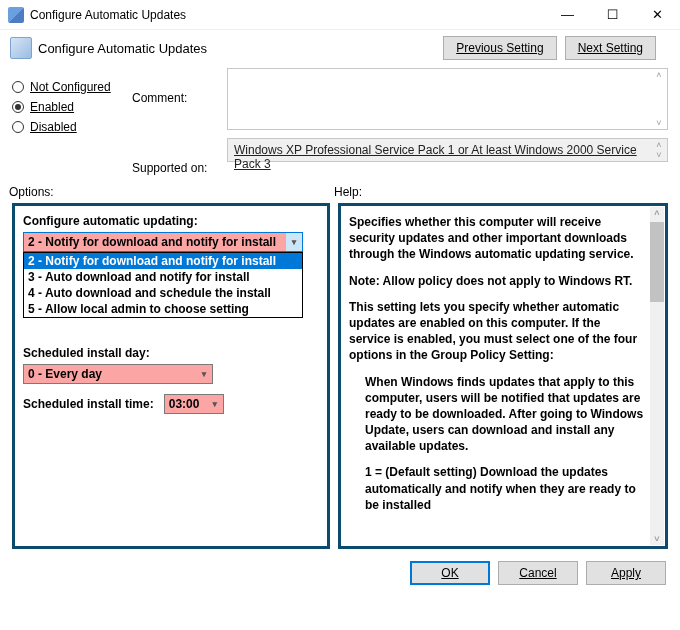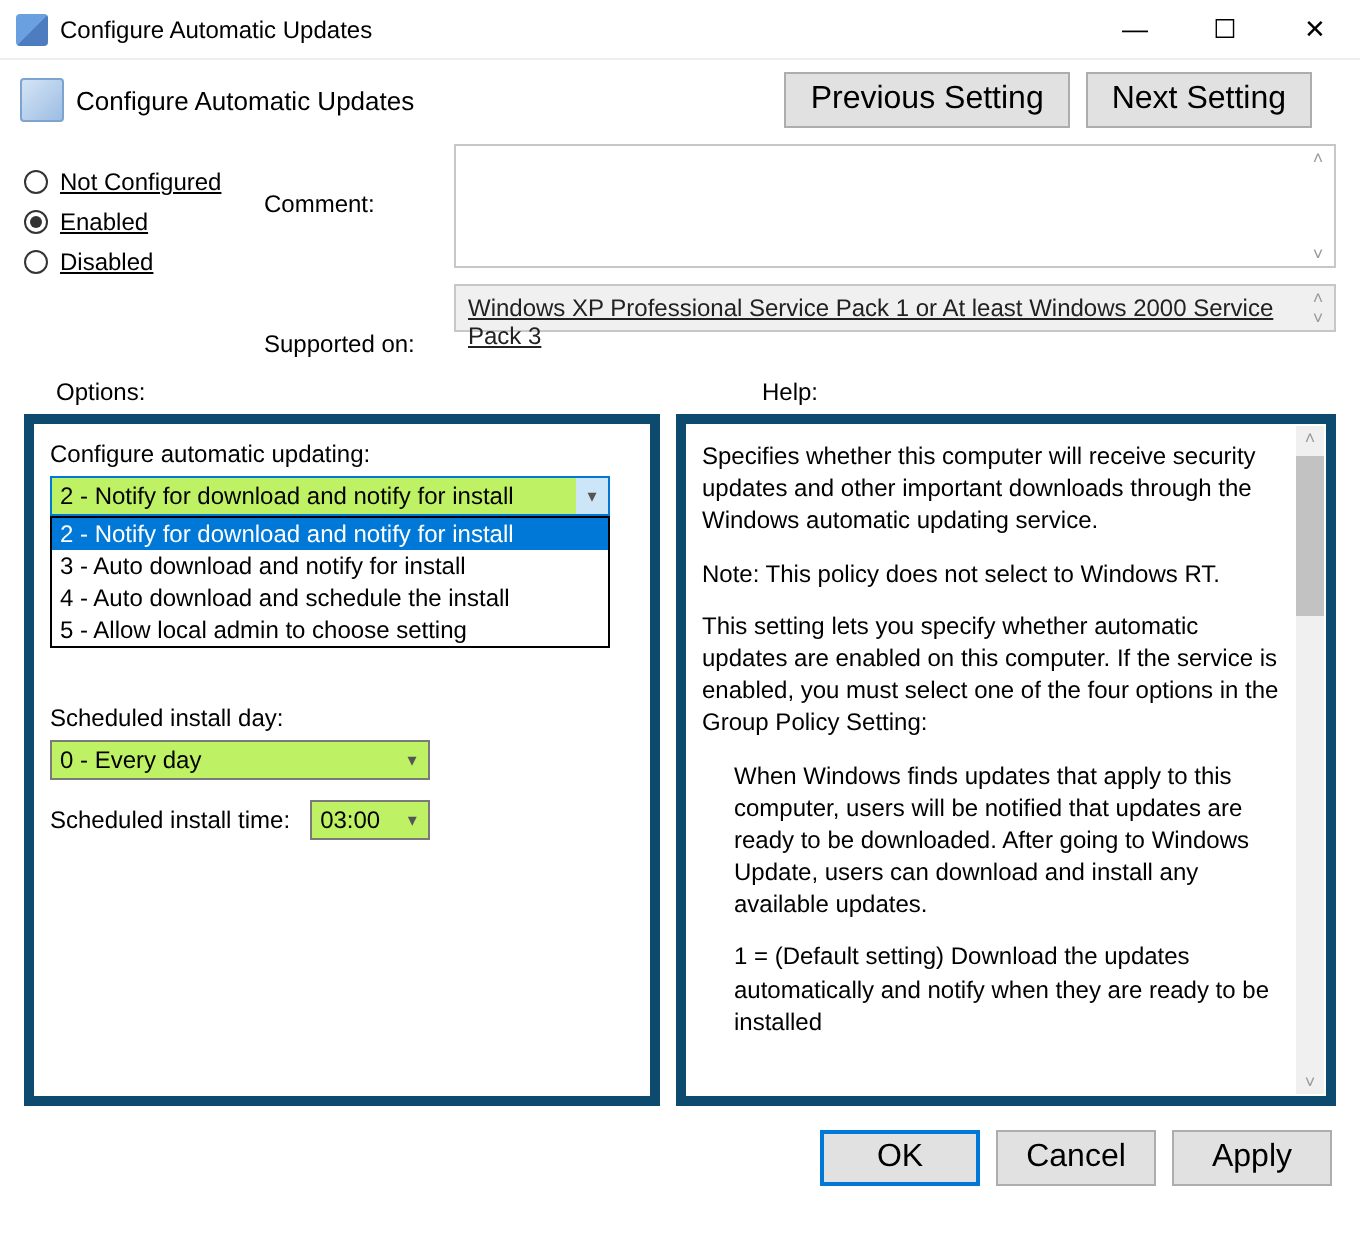--- a/index.html
+++ b/index.html
@@ -40,22 +40,22 @@
   .header .icon {
     width:22px; height:22px; margin-right:6px;
     background: linear-gradient(135deg,#d5e4f5,#9cbde3);
     border:1px solid #7da3cf; border-radius:2px;
     position:relative;
   }
   .header .title { font-size:13px; }
   .navbtns { margin-left:auto; display:flex; gap:8px; padding-right:14px; }
   .btn {
     border:1px solid #adadad; background:#e1e1e1;
-    padding:4px 12px; font-size:16px; font-family:inherit;
-    min-width:80px; text-align:center;
+    padding:4px 12px; font-size:12px; font-family:inherit;
+    min-width:80px; text-align:center;text-decoration:underline;
   }
   .btn.primary { border:2px solid #0078d7; padding:3px 11px; }
 
   .upper {
     display:flex; padding:6px 12px 4px 12px; gap:10px;
   }
   .radiocol { width:110px; padding-top:6px; }
   .radio-row { display:flex; align-items:center; margin:6px 0; gap:6px;text-decoration:underline; }
   .radio {
     width:12px; height:12px; border:1px solid #333; border-radius:50%;
@@ -76,40 +76,41 @@
   .supported {
     border:1px solid #c7c7c7; background:#f0f0f0; height:24px; position:relative;
     padding:4px 16px 2px 6px; font-size:12px; color:#222;text-decoration:underline;
   }
   .vscroll {
     position:absolute; right:1px; top:1px; bottom:1px; width:14px;
     display:flex; flex-direction:column; justify-content:space-between;
     color:#9a9a9a; font-size:9px; text-align:center;
   }
 
-  .midlabels { display:flex; padding:6px 12px 4px 28px;gap:28px; }
+  .midlabels { display:flex; padding:6px 12px 4px 9px; }
   .midlabels .left { width:325px; }
   .midlabels .right { }
 
   .lower { display:flex; padding:0 12px 6px 12px; gap:8px; height:352px; }
   .panel {
-    border:5px solid #0c4a6e; background:#fff; padding:8px;
+    border:3px solid #0c4a6e; background:#fff; padding:8px;
     position:relative;
+    font-weight:bold;
   }
   .panel.left { width:318px; }
   .panel.right { flex:1; overflow:hidden; line-height:1.35; }
   .panel.right .inner { padding-right:12px; }
   .panel.right .vscroll { background:#f0f0f0; }
   .panel.right .thumb {
     position:absolute; top:16px; right:1px; width:14px; height:80px; background:#c2c2c2;
   }
 
   .dropdown {
     border:1px solid #7a7a7a; height:20px; display:flex; align-items:center;
-    padding:0 4px; background:#bef264; position:relative; font-size:12px;
+    padding:0 4px; background:#fca5a5; position:relative; font-size:12px;
   }
   .dropdown.hl { border-color:#0078d7; }
   .dropdown .dd-arrow {
     position:absolute; right:0; top:0; bottom:0; width:16px;
     display:flex; align-items:center; justify-content:center;
     color:#555; font-size:9px;
   }
   .dropdown.open .dd-arrow { background:#cde6f7; }
 
   .dd-list {
@@ -223,21 +224,21 @@
       <div class="dropdown" style="width:60px">
         <span>03:00</span>
         <span class="dd-arrow">▾</span>
       </div>
     </div>
   </div>
 
   <div class="panel right">
     <div class="inner">
       <p>Specifies whether this computer will receive security updates and other important downloads through the Windows automatic updating service.</p>
-      <p>Note: This policy does not select to Windows RT.</p>
+      <p>Note: Allow policy does not apply to Windows RT.</p>
       <p>This setting lets you specify whether automatic updates are enabled on this computer. If the service is enabled, you must select one of the four options in the Group Policy Setting:</p>
       <p class="indent">When Windows finds updates that apply to this computer, users will be notified that updates are ready to be downloaded. After going to Windows Update, users can download and install any available updates.</p>
       <p class="indent">1 = (Default setting) Download the updates automatically and notify when they are ready to be installed</p>
 
     </div>
     <div class="vscroll">
         <span>˄</span>
         <span>˅</span>
       </div>
     <div class="thumb"></div>

